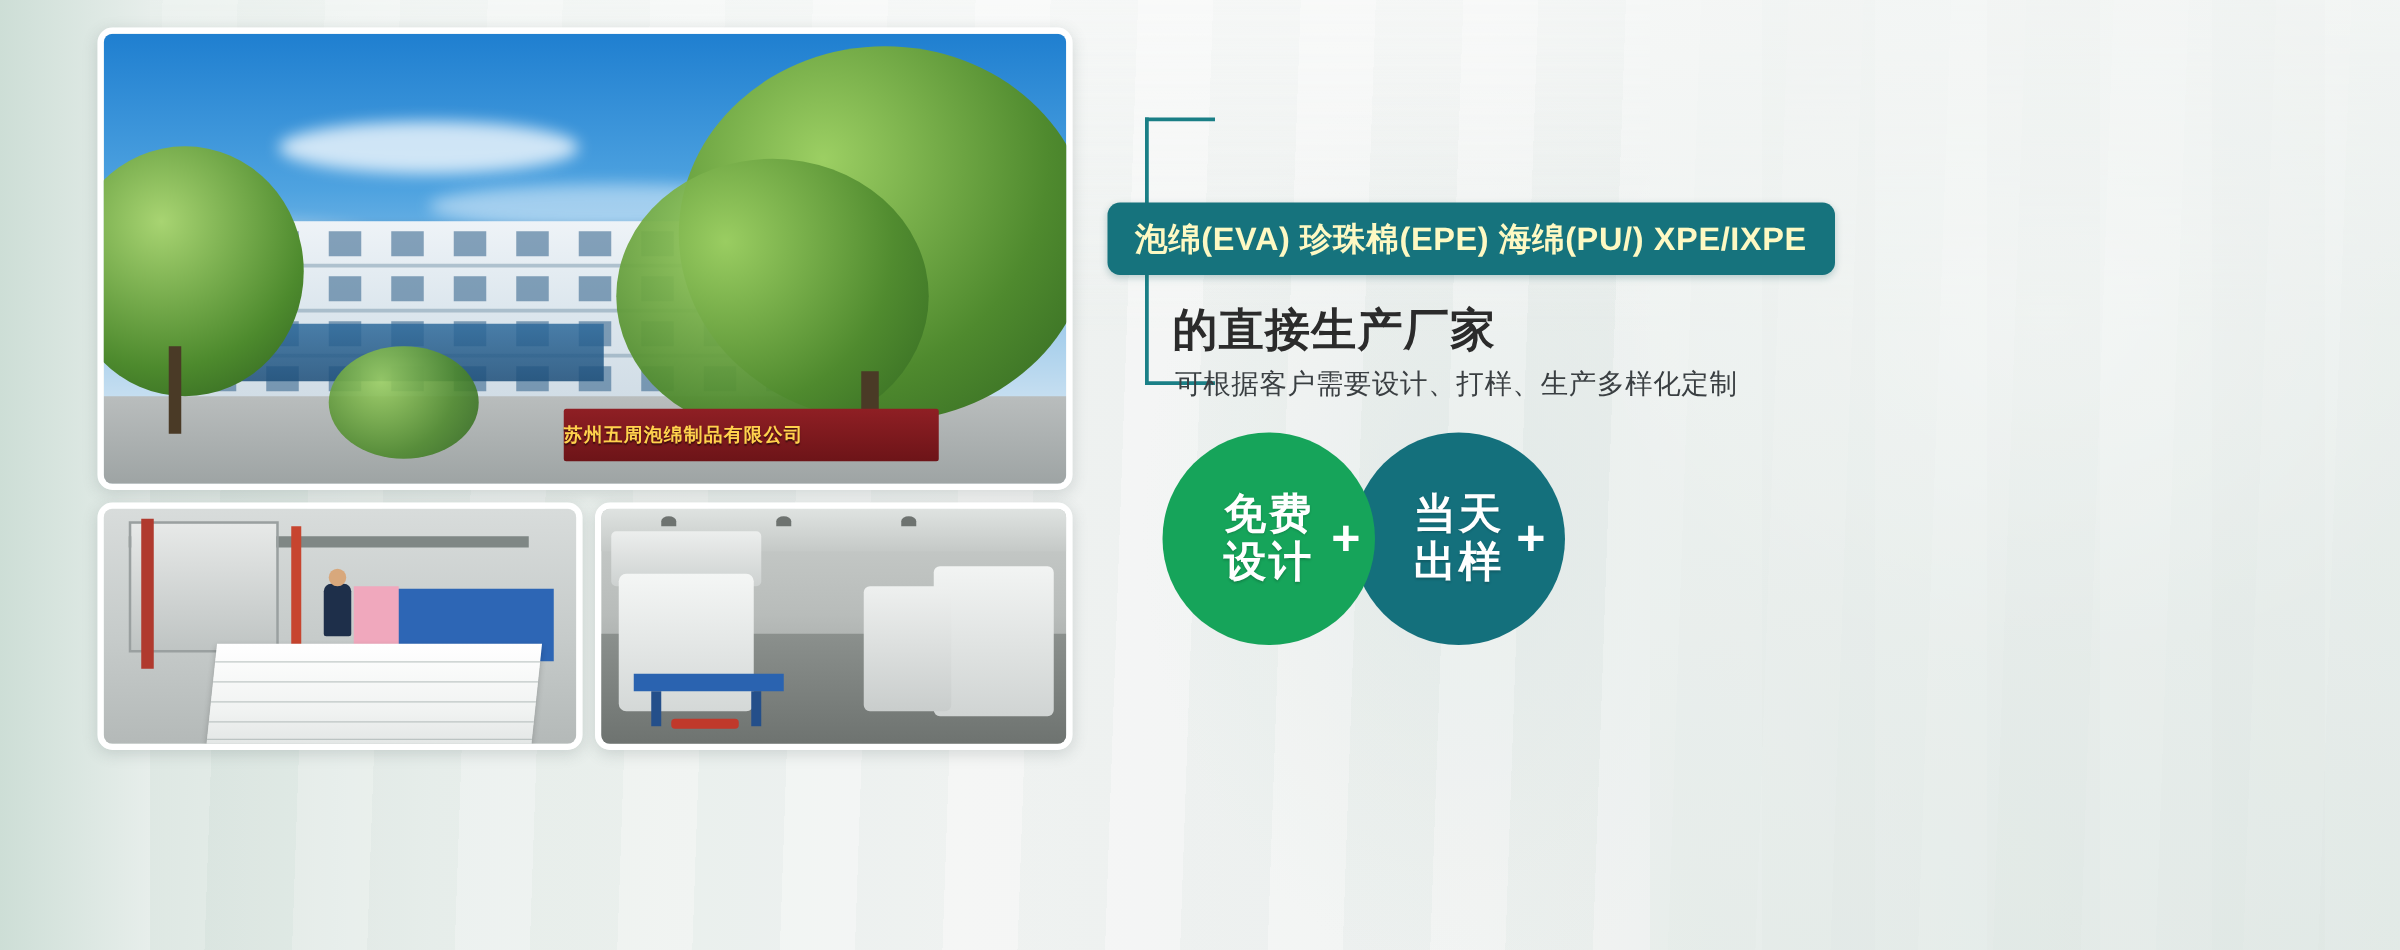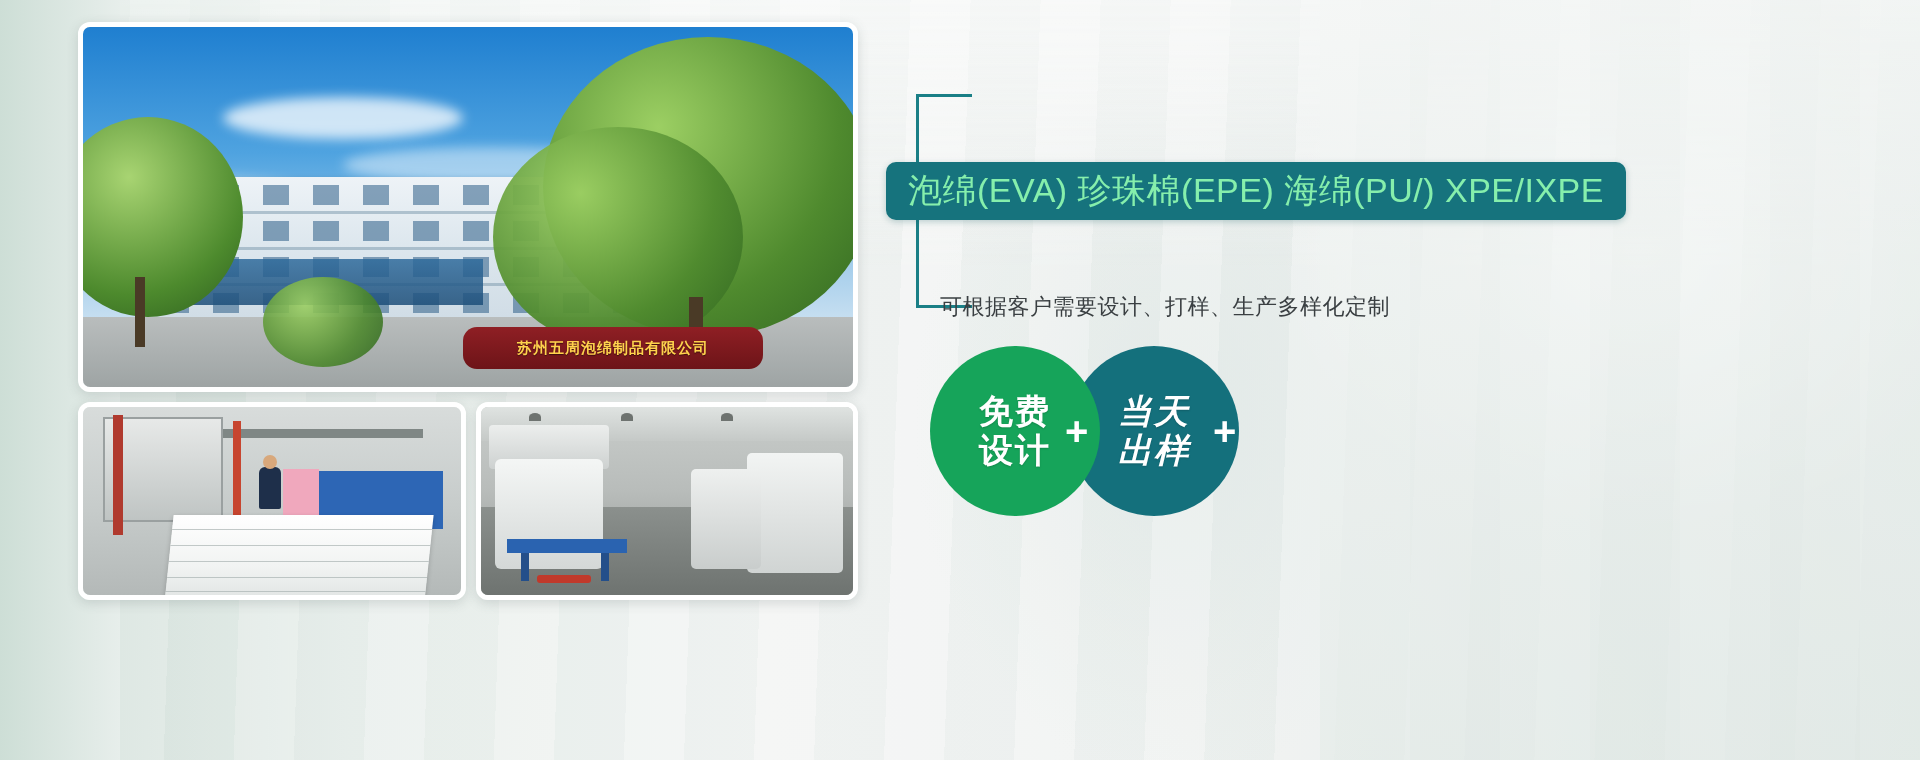--- a/index.html
+++ b/index.html
@@ -76,24 +76,24 @@
   .bwin{ position:absolute; background:#2b5d86; opacity:.55; }
   .glassband{
     position:absolute; left:60px; top:232px; width:340px; height:46px;
     background:linear-gradient(180deg,#2f6b9c,#1d4e79); opacity:.85;
   }
   .ground{
     position:absolute; left:0; bottom:0; width:100%; height:70px;
     background:linear-gradient(180deg,#b9bdbd,#9ea4a4);
   }
   .redsign{
-    position:absolute; left:380px; top:300px; width:300px; height:42px;
+    position:absolute; left:368px; top:300px; width:300px; height:42px;
     background:linear-gradient(180deg,#8f1f24,#6d1418);
-    border-radius:14px;
-    display:flex; align-items:center; justify-content:center;
+    border-radius:2px;
+    display:flex; align-items:center; 
   }
   .redsign span{
     color:#ffd24d; font-size:15px; letter-spacing:1px; white-space:nowrap;
     font-family:"DejaVu Sans",sans-serif; font-weight:bold;
     text-shadow:0 1px 1px rgba(0,0,0,.5);
   }
   .tree{
     position:absolute; border-radius:50%;
     background:radial-gradient(circle at 35% 30%,#9ccf63,#4f8a2e 60%,#2f6420 100%);
   }
@@ -161,21 +161,21 @@
 
   .tag-bar{
     position:absolute; left:-30px; top:162px;
     height:58px; padding:0 22px;
     background:#16737d;
     border-radius:10px;
     display:flex; align-items:center;
     box-shadow:0 2px 6px rgba(20,90,95,.25);
   }
   .tag-bar span{
-    color:#86efac; font-size:34px; font-weight:normal;
+    color:#fef9c3; font-size:26px; font-weight:bold;
     letter-spacing:.5px; white-space:nowrap;
   }
 
   .line-bot{
     position:absolute; left:22px; top:240px;
     font-size:36px; font-weight:bold; color:#2b2b2b;
     letter-spacing:1px; white-space:nowrap;
   }
 
   .sub-desc{
@@ -187,21 +187,21 @@
   .circles{ position:absolute; left:14px; top:346px; width:560px; height:170px; }
   .circle{
     position:absolute; width:170px; height:170px; border-radius:50%;
     display:flex; flex-direction:column;
     align-items:center; justify-content:center;
     color:#ffffff; font-weight:bold; font-size:34px; line-height:1.16;
     text-shadow:0 1px 2px rgba(0,0,0,.18);
   }
   .circle .ln{ display:block; letter-spacing:2px; }
   .cir1{ left:0;   background:#16a45a; z-index:3; }
-  .cir2{ left:139px; background:#14707c; z-index:2;font-style:italic; }
+  .cir2{ left:152px; background:#14707c; z-index:2; }
   .cir3{ left:296px; background:#2b2f8f; z-index:1; }
   .plus{
     position:absolute; top:50%; transform:translateY(-50%);
     color:#ffffff; font-size:40px; font-weight:bold; z-index:5; line-height:1;
   }
   .plus1{ left:135px; }
   .plus2{ left:283px; }
 </style>
 </head>
 <body>
@@ -324,20 +324,21 @@
 
   <div class="content">
 
     <div class="bracket"></div>
 
 
     <div class="tag-bar">
       <span>泡绵(EVA)  珍珠棉(EPE)  海绵(PU/)   XPE/IXPE</span>
     </div>
 
+    <div class="line-bot">的直接生产厂家</div>
 
     <div class="sub-desc">可根据客户需要设计、打样、生产多样化定制</div>
 
     <div class="circles">
       <div class="circle cir1">
         <span class="ln">免费</span>
         <span class="ln">设计</span>
       </div>
       <div class="plus plus1">+</div>
       <div class="circle cir2">

